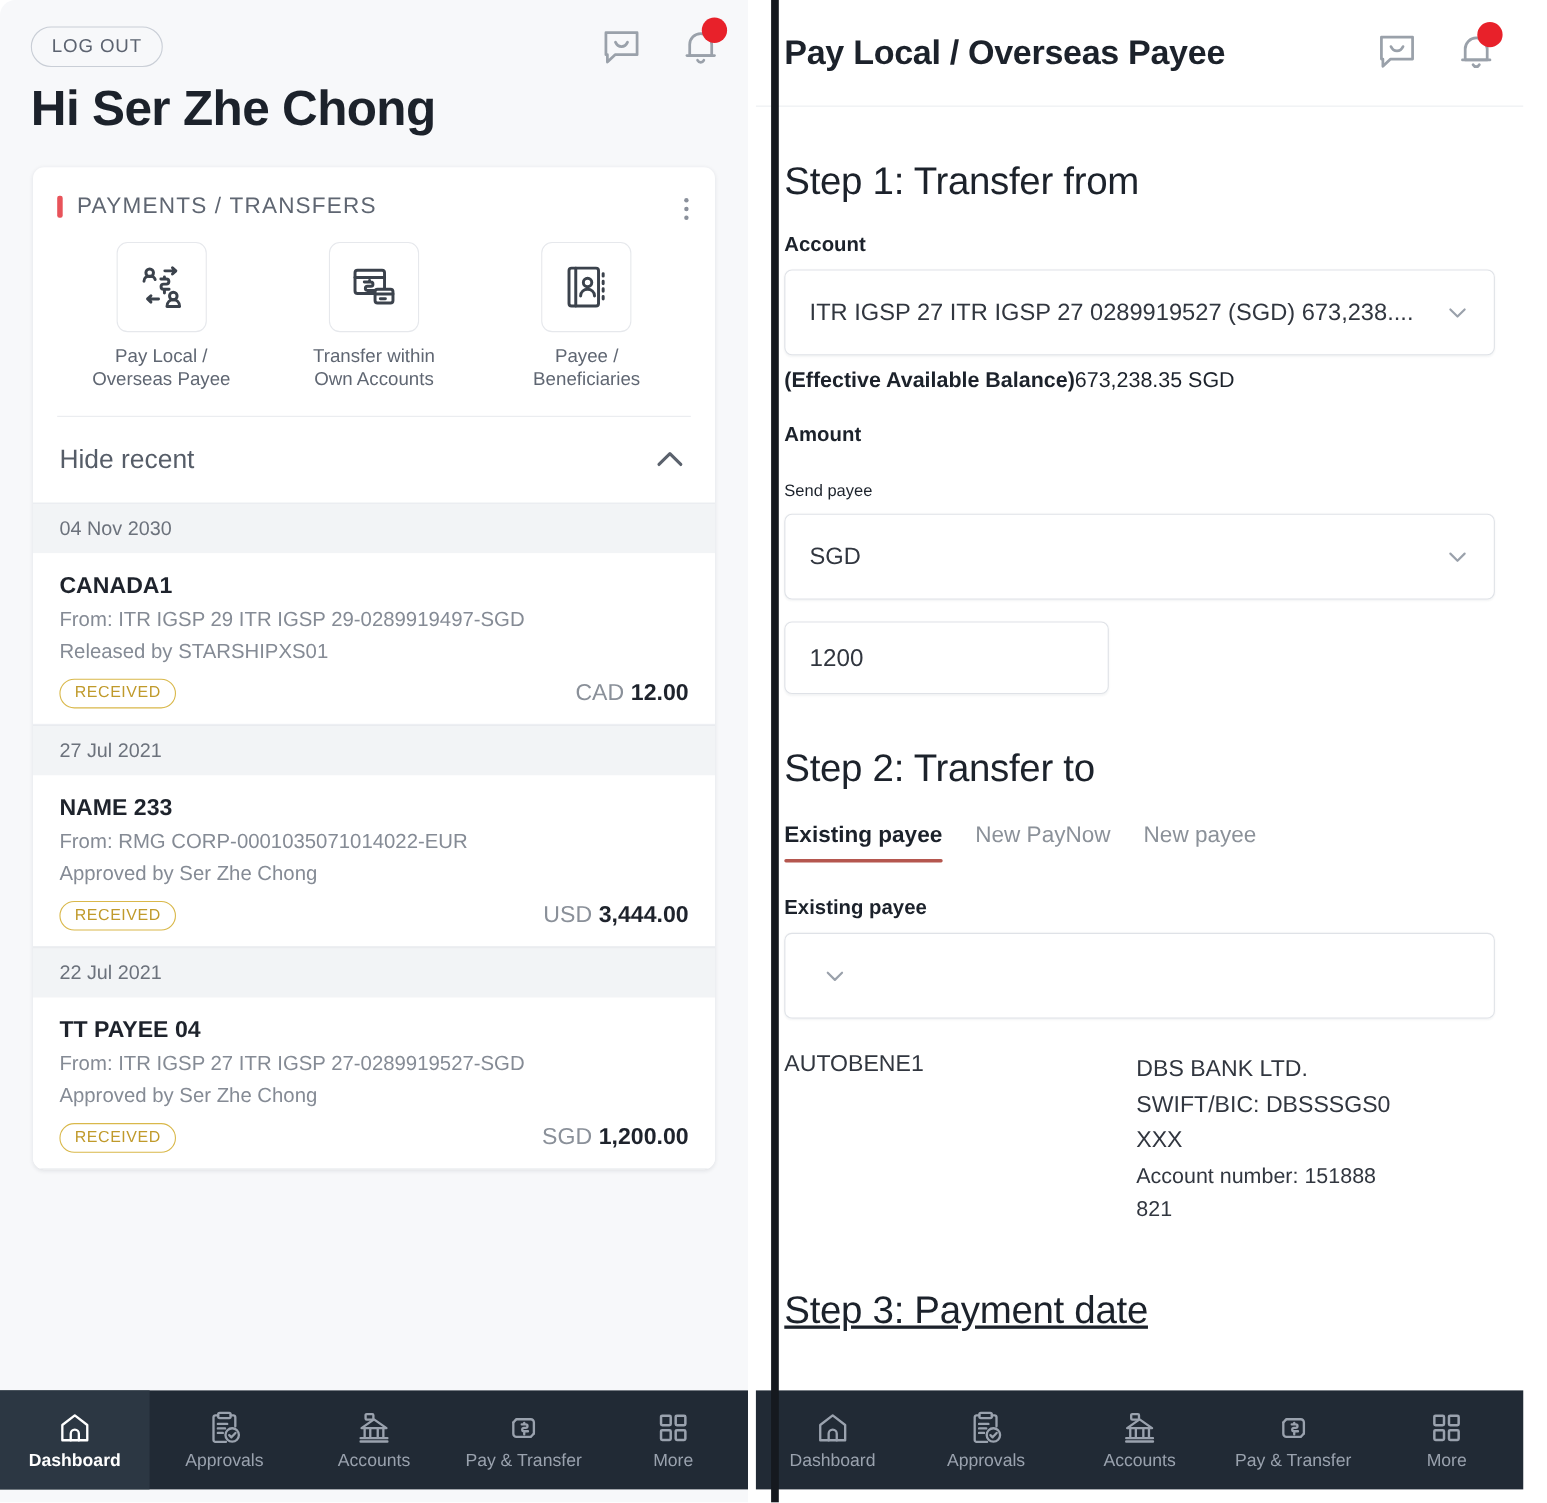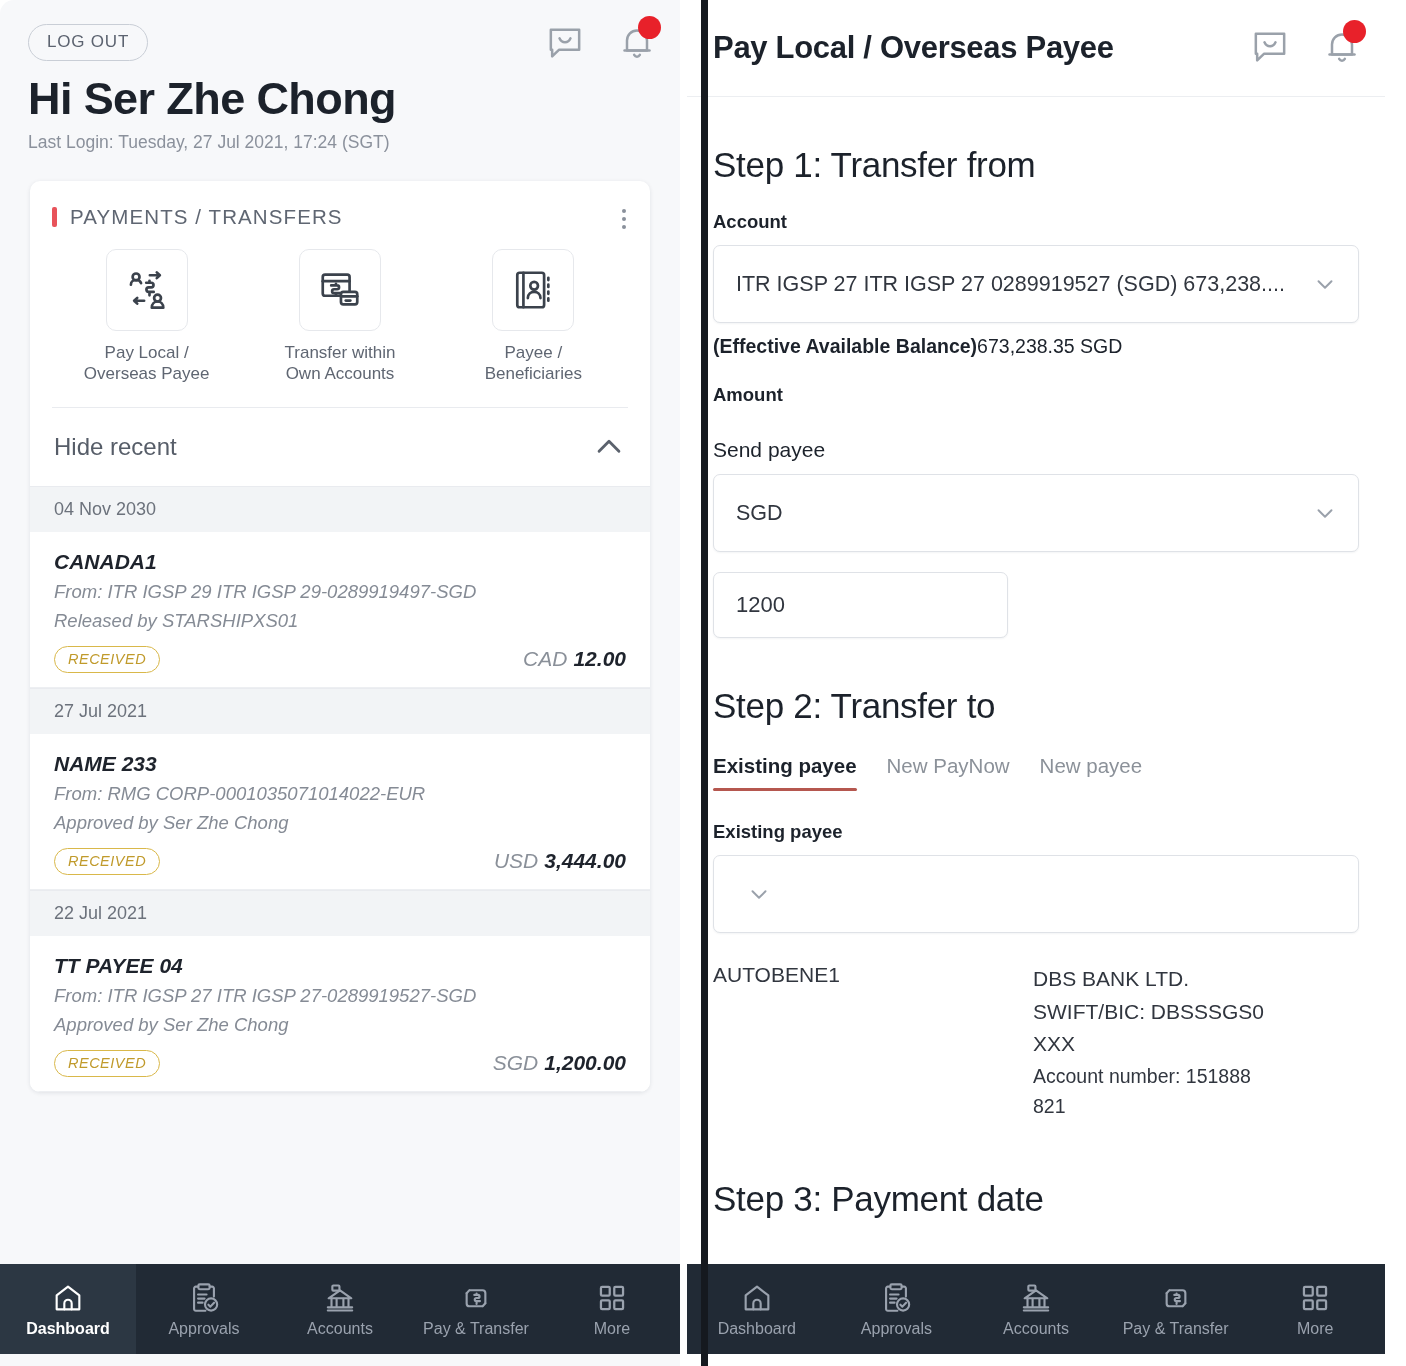--- a/index.html
+++ b/index.html
@@ -100,21 +100,21 @@
     padding: 22px 24px 22px 24px;
   }
   .hide-recent span { font-size: 24px; color: #565d68; }
 
   
   .date-row {
     background: #f2f4f6; padding: 12px 24px;
     font-size: 18px; color: #6c727c;
     border-top: 1px solid #e9ebef;
   }
-  .txn { padding: 18px 24px 14px 24px; border-bottom: 1px solid #edeff2; background:#fff;font-style:italic; }
+  .txn { padding: 18px 24px 14px 24px; border-bottom: 1px solid #edeff2; background:#fff; }
   .txn-name { font-size: 21px; font-weight: bold; color: #1e232c; }
   .txn-line { margin-top: 7px; font-size: 18.5px; color: #858b95; }
   .txn-foot { display:flex; align-items:center; justify-content:space-between; margin-top: 14px; }
   .chip {
     border: 1.4px solid #d9b84a; color: #c09a2b;
     border-radius: 14px; padding: 4px 13px 5px 13px;
     font-size: 14.5px; letter-spacing: .5px;
   }
   .amt { font-size: 21px; color: #1e232c; }
   .amt .cur { color: #8a9099; font-weight: normal; margin-right: 6px; }
@@ -169,33 +169,32 @@
   .tab.active { color:#1c222b; font-weight:bold; }
   .tab.active::after {
     content:""; position:absolute; left:0; right:0; bottom:0; height:3.5px; background:#b5574f; border-radius:2px;
   }
 
   .payee-detail { display:flex; margin-top: 30px; }
   .pd-left { width: 320px; font-size: 21px; color:#31363f; }
   .pd-right { width: 250px; font-size: 21px; color:#31363f; line-height: 1.55; }
   .pd-right .small { font-size: 19.5px; }
 
-  .step3 { font-size: 35px; color:#1c222b; margin-top: 58px; letter-spacing:-.3px; }
+  .step3 { font-size: 35px; color:#1c222b; margin-top: 58px; letter-spacing:-.3px;text-decoration:underline; }
 </style>
 </head>
 <body>
 
 <div class="screen">
 
   <div class="panel-left">
 
     <div class="l-header">
       <div class="logout-btn">LOG OUT</div>
       <div class="greeting">Hi Ser Zhe Chong</div>
-      <div class="lastlogin">Last Login: Tuesday, 27 Jul 2021, 17:24 (SGT)</div>
 
       <div class="hdr-icons">
         <div class="icon-btn">
           <svg width="40" height="40" viewBox="0 0 24 24" fill="none" stroke="#9aa1aa" stroke-width="1.5">
             <path d="M3.5 4h17v12h-12l-4.2 4v-4H3.5z" stroke-linejoin="round"></path>
             <path d="M8.7 9.2c.7 1.6 2 2.4 3.3 2.4s2.6-.8 3.3-2.4" stroke-linecap="round"></path>
           </svg>
         </div>
         <div class="icon-btn">
           <svg width="40" height="40" viewBox="0 0 24 24" fill="none" stroke="#9aa1aa" stroke-width="1.5">
@@ -392,21 +391,21 @@
       <div class="field-label">Account</div>
       <div class="select-box">
         <span class="select-val">ITR IGSP 27 ITR IGSP 27 0289919527 (SGD) 673,238....</span>
         <svg class="chev" width="26" height="26" viewBox="0 0 24 24" fill="none" stroke="currentColor" stroke-width="1.8" stroke-linecap="round" stroke-linejoin="round">
           <polyline points="6,9.5 12,15.5 18,9.5"></polyline>
         </svg>
       </div>
       <div class="balance-line"><b>(Effective Available Balance)</b><span>673,238.35 SGD</span></div>
 
       <div class="field-label">Amount</div>
-      <div class="field-label" style="margin-top:32px;font-weight:normal;font-size:21px;">Send payee</div>
+      <div class="field-label" style="margin-top:32px;font-weight:normal;font-size:15px;">Send payee</div>
 
       <div class="select-box">
         <span class="select-val">SGD</span>
         <svg class="chev" width="26" height="26" viewBox="0 0 24 24" fill="none" stroke="currentColor" stroke-width="1.8" stroke-linecap="round" stroke-linejoin="round">
           <polyline points="6,9.5 12,15.5 18,9.5"></polyline>
         </svg>
       </div>
 
       <div class="input-box">1200</div>
 

